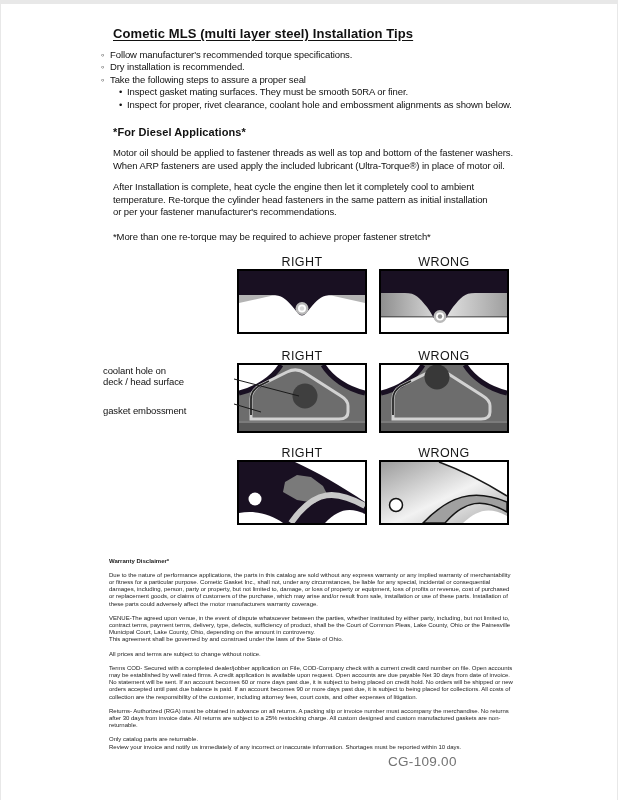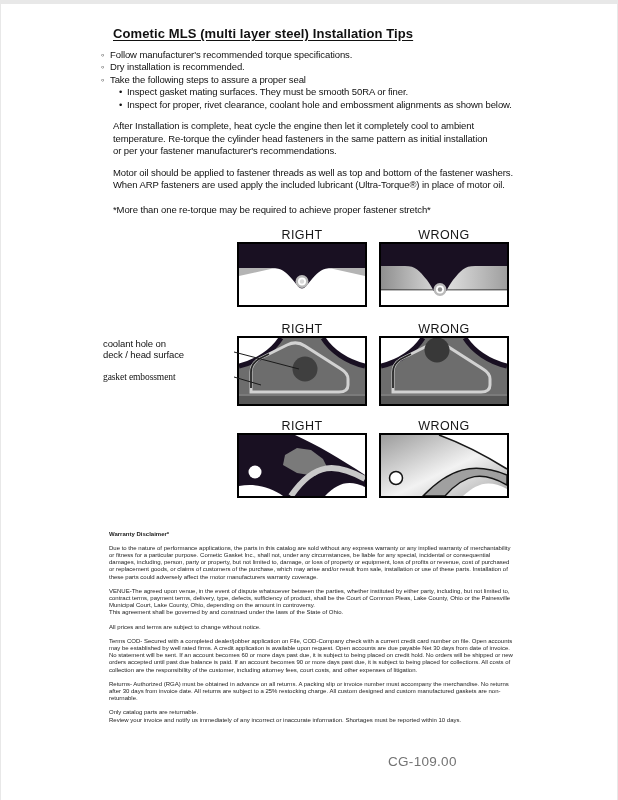--- a/index.html
+++ b/index.html
@@ -32,21 +32,21 @@
   .row3 { margin-top:13px; }
   .label-pair, .img-pair { display:flex; gap:12px; }
   .diag-label { width:130px; text-align:center; font-size:12.5px; letter-spacing:0.4px; color:#151515; }
   .diag-box { width:130px; height:65px; border:2px solid #000; box-sizing:border-box; background:#fff; }
   .diag-box.tall { height:70px; }
   .diag-box svg { display:block; width:100%; height:100%; }
   .diag-caption { font-size:9.8px; margin-top:3px; letter-spacing:-0.1px; white-space:pre-line; line-height:11.5px; }
 
   .callout { position:absolute; left:-134px; width:122px; font-size:9.5px; line-height:11px; letter-spacing:-0.1px; }
   .callout-1 { top:16px; }
-  .callout-2 { top:50px;font-family:Liberation Serif, serif; }
+  .callout-2 { top:56px; }
   .callout-lines { position:absolute; left:-12px; top:0; width:92px; height:78px; pointer-events:none; z-index:3; }
 
   .legal { margin-top:33px; margin-left:8px; width:405px; font-size:6px; line-height:7.2px; color:#1c1c1c; }
   .legal-head { font-weight:bold; margin-bottom:7px; }
   .legal-para { margin-bottom:7px; white-space:pre-line; }
 
   .doc-number { position:absolute; left:387px; top:750px; font-size:13.5px; letter-spacing:0.3px; color:#737373; }
 </style>
 </head>
 <body>
@@ -72,25 +72,26 @@
       <div class="bullet sub">
         <span class="marker">•</span>
         <span>Inspect gasket mating surfaces.  They must be smooth 50RA or finer.</span>
       </div>
       <div class="bullet sub">
         <span class="marker">•</span>
         <span>Inspect for proper, rivet clearance, coolant hole and embossment alignments as shown below.</span>
       </div>
     </div>
 
+    <div class="diesel-heading">*For Diesel Applications*</div>
+    <div class="para">Motor oil should be applied to fastener threads as well as top and bottom of the fastener washers.
+When ARP fasteners are used apply the included lubricant (Ultra-Torque®) in place of motor oil.</div>
     <div class="para">After Installation is complete, heat cycle the engine then let it completely cool to ambient
 temperature. Re-torque the cylinder head fasteners in the same pattern as initial installation
 or per your fastener manufacturer's recommendations.</div>
-    <div class="para">Motor oil should be applied to fastener threads as well as top and bottom of the fastener washers.
-When ARP fasteners are used apply the included lubricant (Ultra-Torque®) in place of motor oil.</div>
     <div class="para note">*More than one re-torque may be required to achieve proper fastener stretch*</div>
 
     <div class="diagrams">
 
       <div class="diag-row row1">
         <div class="label-pair">
           <div class="diag-label">RIGHT</div>
           <div class="diag-label">WRONG</div>
         </div>
         <div class="img-pair">

